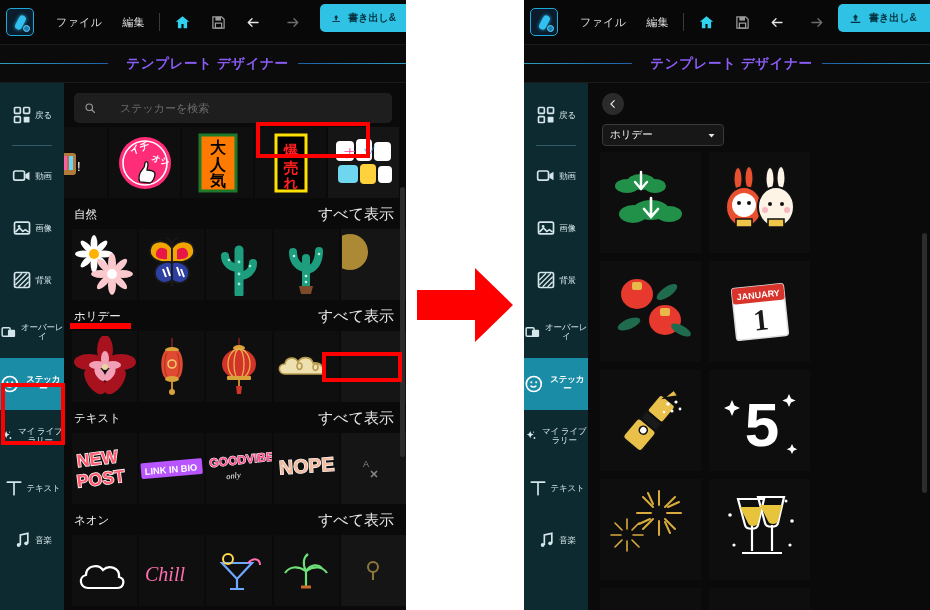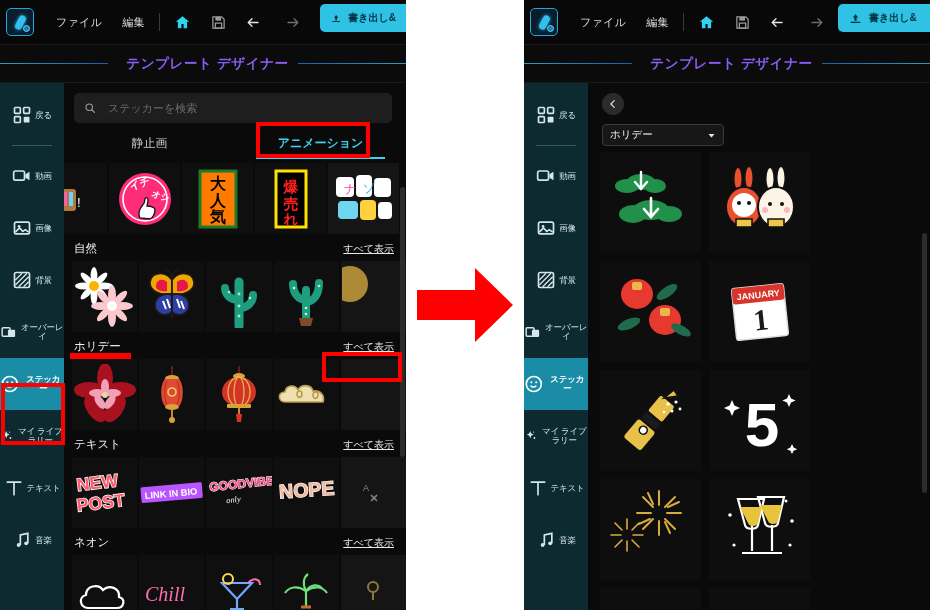--- a/index.html
+++ b/index.html
@@ -93,21 +93,21 @@
   .rail-div { height:1px; background:#2f5b64; margin: 4px 12px 4px 12px; }
   .rail-ico { width:20px; height:20px; display:block; }
 
   
   .content { flex:1; background:#0a0a0a; position:relative; overflow:hidden; }
 
   
   .search-wrap { padding: 10px 14px 0 10px; }
   .search-box {
     height: 30px; background:#1e1e1e; border-radius:5px;
-    display:flex; align-items:center; padding: 0 10px; gap:12px;
+    display:flex; align-items:center; padding: 0 10px; gap:24px;
   }
   .search-ph { color:#6d6d6d; font-size:11px; }
 
   
   .tabs { display:flex; margin-top: 12px; position:relative; }
   .tab {
     flex:1; text-align:center; font-size:12px; color:#cfcfcf;
     padding-bottom: 7px; position:relative;
   }
   .tab.active { color:#3fd0f0; font-weight:bold; }
@@ -119,21 +119,21 @@
   
   .sec-head {
     display:flex; align-items:center; justify-content:space-between;
     padding: 7px 12px 5px 10px; position:relative;
   }
   .sec-title { color:#f0f0f0; font-size:11.5px; position:relative; }
   .sec-title.underlined::after {
     content:""; position:absolute; left:-4px; right:-10px; bottom:-5px;
     height:6px; background:#ff0000;
   }
-  .sec-all { color:#e8e8e8; font-size:10px;text-decoration:underline; }
+  .sec-all { color:#e8e8e8; font-size:15px; }
 
   
   .srow { display:flex; gap:2px; padding: 0 0 0 8px; }
   .scell {
     width: 71px; height: 71px; background:#0f0f0f;
     display:flex; align-items:center; justify-content:center;
     overflow:hidden; position:relative;
   }
   .scell.dim { background:#151515; }
 
@@ -308,24 +308,20 @@
         <div class="search-wrap">
           <div class="search-box">
             <svg width="12" height="12" viewBox="0 0 24 24">
                 <circle cx="10.5" cy="10.5" r="6.5" fill="none" stroke="#9a9a9a" stroke-width="2.2"></circle>
                 <path d="M15.5 15.5L21 21" stroke="#9a9a9a" stroke-width="2.2" stroke-linecap="round"></path>
               </svg>
             <span class="search-ph">ステッカーを検索</span>
           </div>
         </div>
 
-        <div class="tabs">
-          <div class="tab">静止画</div>
-          <div class="tab active">アニメーション</div>
-        </div>
 
         <div class="srow" style="margin-top:4px;">
           <div class="scell" style="margin-left:-36px;width:71px;">
             <svg width="44" height="44" viewBox="0 0 44 44">
                 <rect x="10" y="12" width="16" height="22" rx="3" fill="#b07b3a"></rect>
                 <rect x="13" y="15" width="4" height="14" fill="#ff5ca8"></rect>
                 <rect x="19" y="15" width="4" height="14" fill="#6ad3ff"></rect>
                 <text x="27" y="30" font-size="13" fill="#fff" font-family="Liberation Sans">!</text>
               </svg>
           </div>

